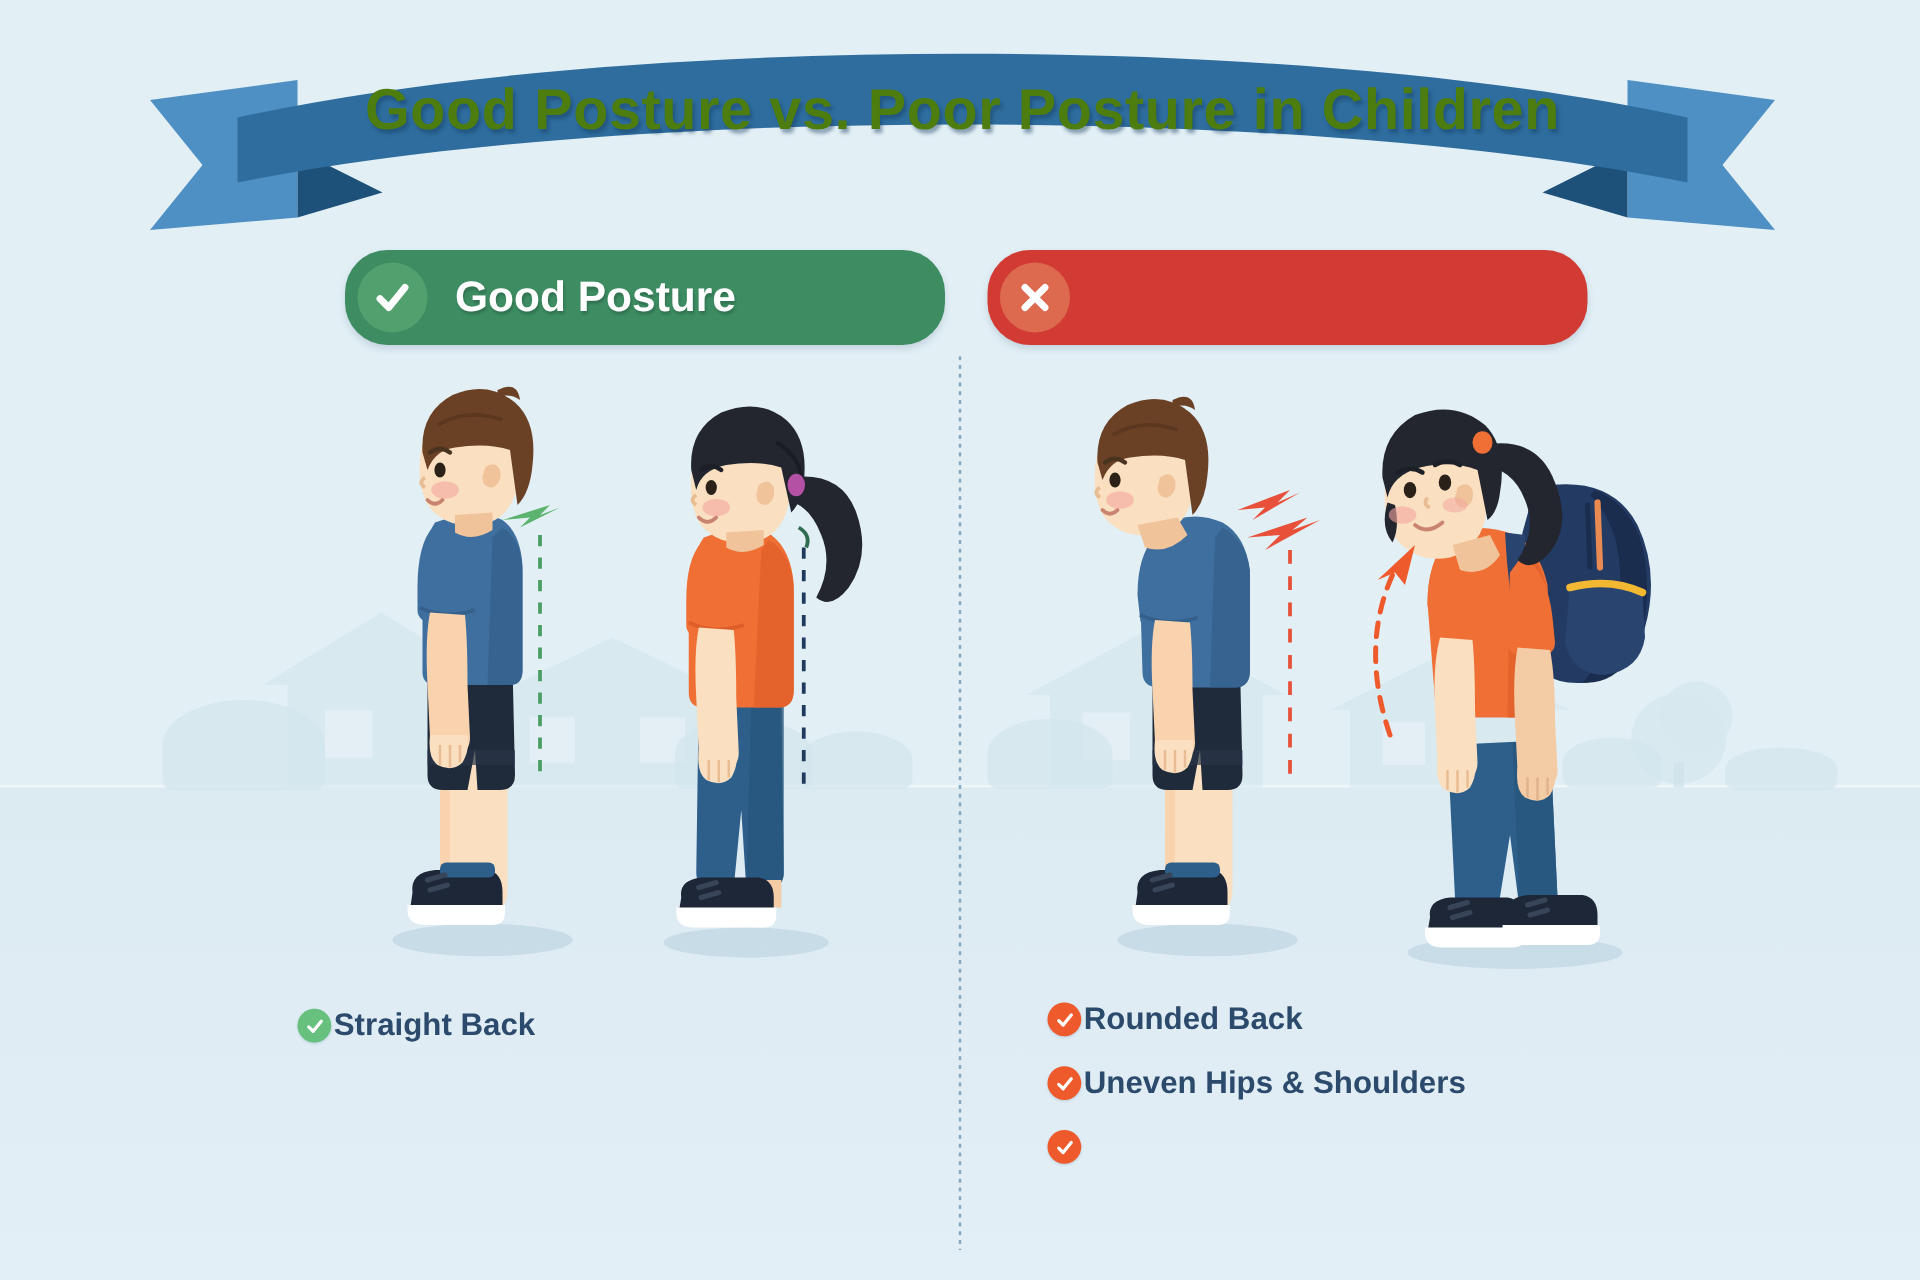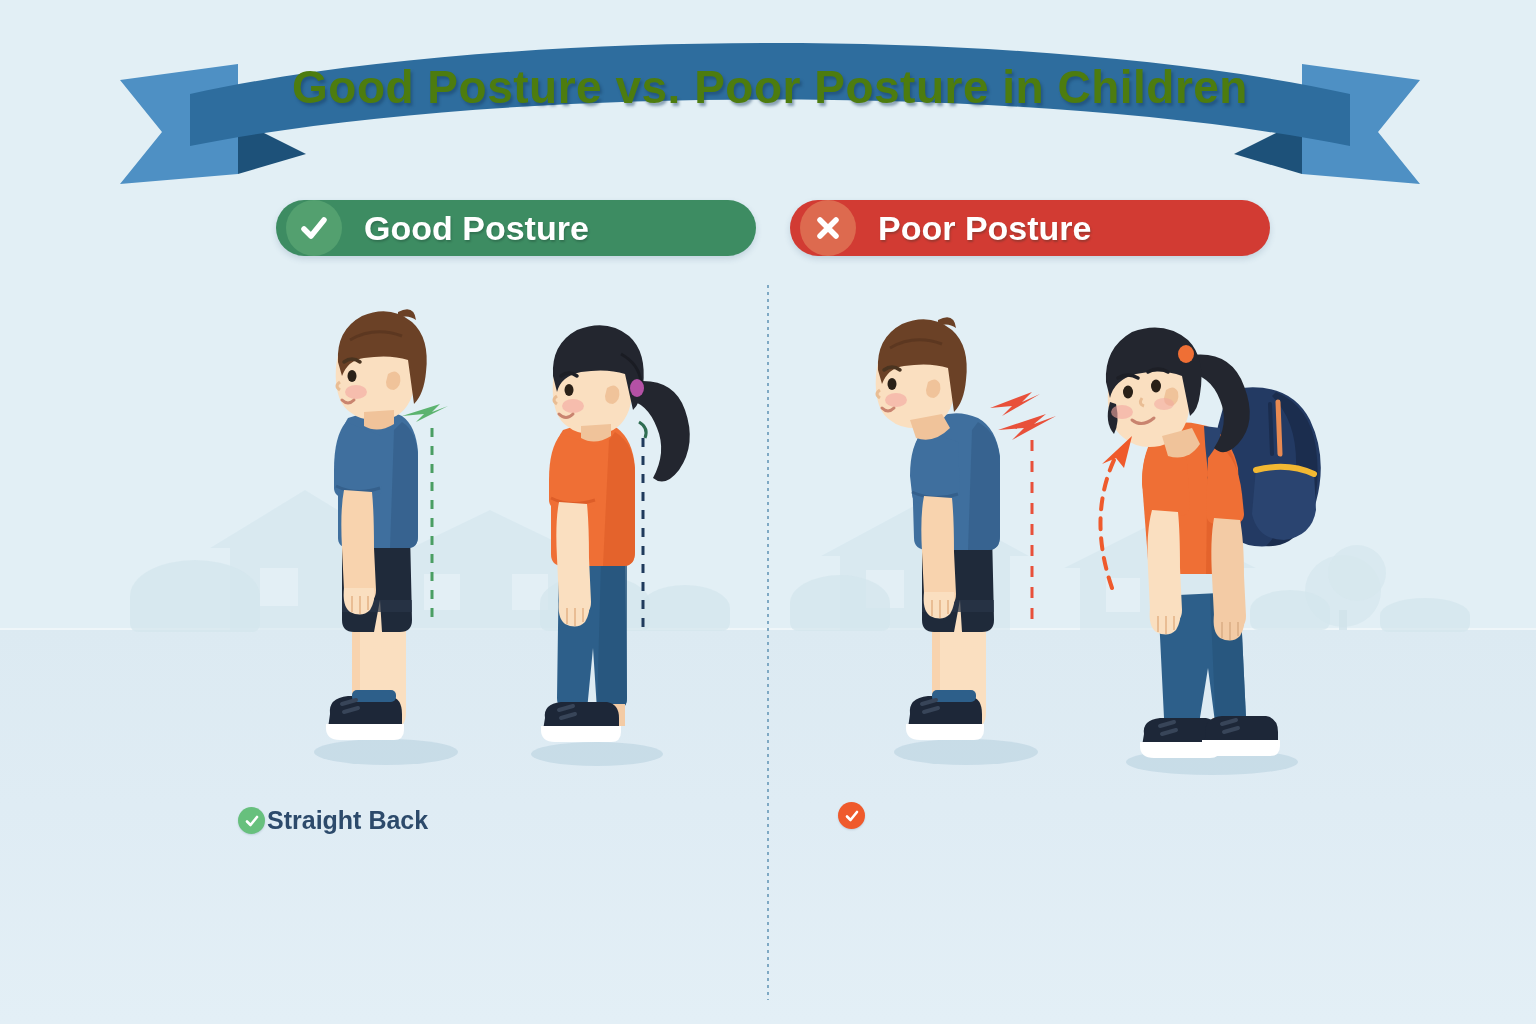--- a/index.html
+++ b/index.html
@@ -86,21 +86,21 @@
     font-size: 46px;
     font-weight: bold;
     letter-spacing: 0.5px;
     text-shadow: 2px 3px 3px rgba(22,60,95,0.45);
     white-space: nowrap;
   }
 
   
   .badge {
     position: absolute;
-    height: 56px;
+    height: 76px;
     border-radius: 34px;
     display: flex;
     align-items: center;
     padding-left: 8px;
     box-shadow: 0 3px 6px rgba(40,80,110,0.17);
   }
   .badge-good { left: 276px; top: 200px; width: 472px; background: #3d8c62; }
   .badge-poor { left: 790px; top: 200px; width: 472px; background: #d23b33; }
   .badge-icon {
     width: 56px; height: 56px;
@@ -227,21 +227,20 @@
     </span>
     <span class="badge-label">Good Posture</span>
   </div>
 
   <div class="badge badge-poor">
     <span class="badge-icon">
       <svg width="32" height="32" viewBox="0 0 32 32">
         <path d="M8 8 L24 24 M24 8 L8 24" stroke="#ffffff" stroke-width="5.5" stroke-linecap="round" fill="none"></path>
       </svg>
     </span>
-    <span class="badge-label">Poor Posture</span>
   </div>
 
   <div class="divider"></div>
 
   <div class="figure" style="left:290px; top:300px;">
     <svg class="svg-fig" width="210" height="470" viewBox="0 0 210 470">
       <ellipse cx="96" cy="452" rx="72" ry="13" fill="rgba(150,185,205,0.3)"></ellipse>
 
       <path d="M62 268 L62 410 Q62 424 74 424 L92 424 Q104 424 104 410 L104 270 Z" fill="#f8d3ae"></path>
       <path d="M70 268 L70 414 Q70 428 84 428 L104 428 Q116 428 116 412 L116 270 Z" fill="#fadfc0"></path>
@@ -465,16 +464,32 @@
     </div>
   </div>
 
   <div class="bullet-list list-poor">
     <div class="bullet-row">
       <span class="bullet-icon icon-orange">
         <svg width="16" height="16" viewBox="0 0 16 16">
           <path d="M3 8.5 L6.5 12 L13 4" stroke="#ffffff" stroke-width="2.6" fill="none" stroke-linecap="round" stroke-linejoin="round"></path>
         </svg>
       </span>
+      <span class="bullet-text">Rounded Back</span>
+    </div>
+    <div class="bullet-row">
+      <span class="bullet-icon icon-orange">
+        <svg width="16" height="16" viewBox="0 0 16 16">
+          <path d="M3 8.5 L6.5 12 L13 4" stroke="#ffffff" stroke-width="2.6" fill="none" stroke-linecap="round" stroke-linejoin="round"></path>
+        </svg>
+      </span>
+      <span class="bullet-text">Uneven Hips &amp; Shoulders</span>
+    </div>
+    <div class="bullet-row">
+      <span class="bullet-icon icon-orange">
+        <svg width="16" height="16" viewBox="0 0 16 16">
+          <path d="M3 8.5 L6.5 12 L13 4" stroke="#ffffff" stroke-width="2.6" fill="none" stroke-linecap="round" stroke-linejoin="round"></path>
+        </svg>
+      </span>
     </div>
   </div>
 
 </div>
 
 </body></html>

